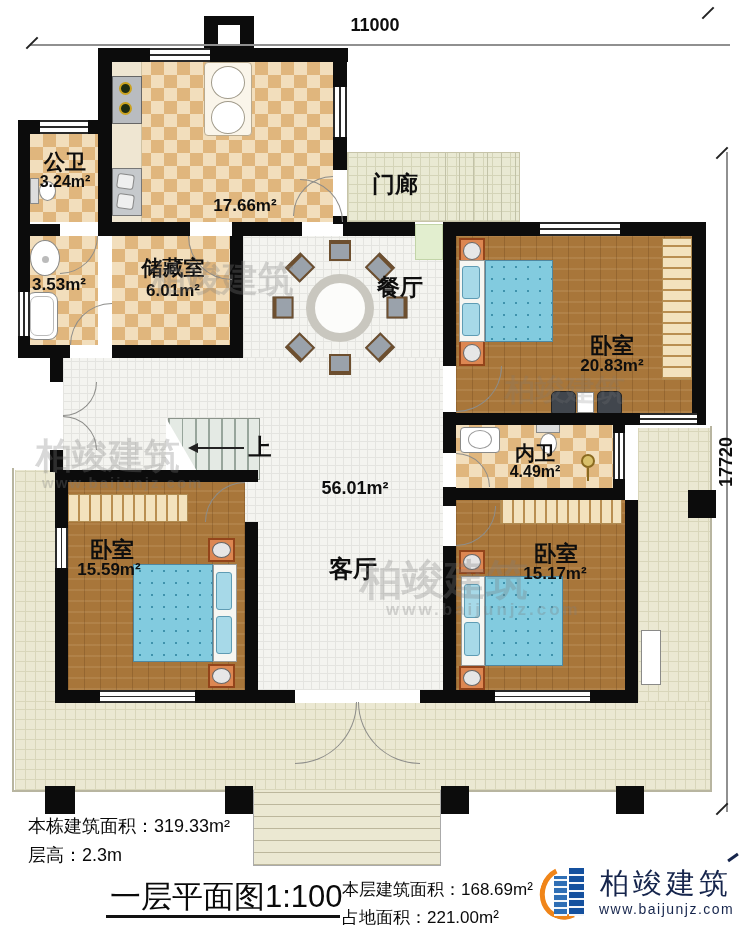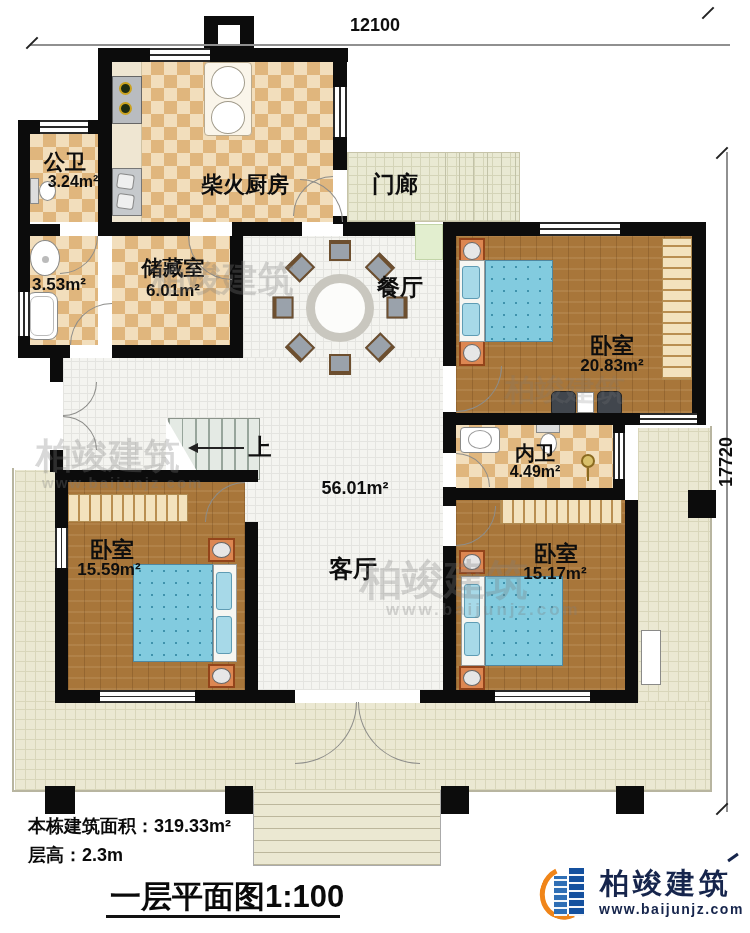--- a/index.html
+++ b/index.html
@@ -66,21 +66,21 @@
   .stairs {
     position:absolute; background:#e4eae4; border:1.5px solid #8a938a;
     background-image: repeating-linear-gradient(90deg,#97a59b 0 1.5px, transparent 1.5px 13px);
   }
   .fix { position:absolute; background:#fff; border:1.5px solid #8a8a88; }
   .dchair { position:absolute; width:22px; height:21px; background:#9aa2ab; border:2px solid #6d4f2f; border-top-width:4px; }
   .bchair { position:absolute; background:#41464d; border:1.5px solid #222; border-radius:5px 5px 2px 2px; }
   .wm { position:absolute; font-weight:bold; color:rgba(125,125,125,.30); white-space:nowrap; }
   .tick { position:absolute; width:16px; height:2px; background:#222; transform:rotate(-45deg); }
   .dimline { position:absolute; background:#909090; }
-  .tb { position:absolute; font-weight:bold; color:#0a0a0a; white-space:nowrap; }
+  .tb { position:absolute; font-weight:normal; color:#0a0a0a; white-space:nowrap; }
 </style>
 </head>
 <body>
 
 <div class="plan">
 
   <div class="veranda" style="left:15px;top:470px;width:43px;height:232px"></div>
   <div class="veranda" style="left:15px;top:702px;width:695px;height:88px"></div>
   <div class="veranda" style="left:638px;top:428px;width:72px;height:274px"></div>
   <div class="oline" style="left:12px;top:468px;width:2px;height:324px"></div>
@@ -253,23 +253,23 @@
   <div class="arc arc-tl" style="left:293px;top:176px;width:40px;height:40px"></div>
   <div class="arc arc-br" style="left:63px;top:382px;width:34px;height:34px"></div>
   <div class="arc arc-tr" style="left:63px;top:416px;width:34px;height:34px"></div>
   <div class="arc arc-br" style="left:456px;top:366px;width:46px;height:46px"></div>
   <div class="arc arc-tr" style="left:456px;top:453px;width:34px;height:34px"></div>
   <div class="arc arc-br" style="left:456px;top:506px;width:40px;height:40px"></div>
   <div class="arc arc-tl" style="left:205px;top:482px;width:40px;height:40px"></div>
   <div class="arc arc-br" style="left:295px;top:702px;width:62px;height:62px"></div>
   <div class="arc arc-bl" style="left:358px;top:702px;width:62px;height:62px"></div>
 
-  <div class="lbl" style="left:165px;top:173px;width:160px;font-size:22px">柴火厨房</div>
+  <div class="lbl" style="left:165px;top:197px;width:160px;font-size:17px">17.66m²</div>
   <div class="lbl" style="left:20px;top:150px;width:90px;font-size:21px">公卫</div>
-  <div class="lbl" style="left:28px;top:173px;width:90px;font-size:16px">3.24m²</div>
+  <div class="lbl" style="left:20px;top:173px;width:90px;font-size:16px">3.24m²</div>
   <div class="lbl" style="left:14px;top:276px;width:90px;font-size:17px">3.53m²</div>
   <div class="lbl" style="left:114px;top:256px;width:118px;font-size:21px">储藏室</div>
   <div class="lbl" style="left:114px;top:282px;width:118px;font-size:17px">6.01m²</div>
   <div class="lbl" style="left:355px;top:172px;width:80px;font-size:23px">门廊</div>
   <div class="lbl" style="left:360px;top:275px;width:80px;font-size:23px">餐厅</div>
   <div class="lbl" style="left:572px;top:334px;width:80px;font-size:22px">卧室</div>
   <div class="lbl" style="left:570px;top:357px;width:84px;font-size:17px">20.83m²</div>
   <div class="lbl" style="left:500px;top:442px;width:70px;font-size:20px">内卫</div>
   <div class="lbl" style="left:498px;top:463px;width:74px;font-size:16px">4.49m²</div>
   <div class="lbl" style="left:310px;top:479px;width:90px;font-size:18px">56.01m²</div>
@@ -283,36 +283,42 @@
   <div class="wm" style="left:150px;top:255px;font-size:36px">柏竣建筑</div>
   <div class="wm" style="left:36px;top:432px;font-size:36px">柏竣建筑</div>
   <div class="wm" style="left:42px;top:474px;font-size:15px;letter-spacing:2px">www.baijunjz.com</div>
   <div class="wm" style="left:360px;top:552px;font-size:42px">柏竣建筑</div>
   <div class="wm" style="left:386px;top:600px;font-size:17px;letter-spacing:3px">www.baijunjz.com</div>
   <div class="wm" style="left:505px;top:370px;font-size:30px;color:rgba(125,125,125,.22)">柏竣建筑</div>
 
   <div class="dimline" style="left:30px;top:44px;width:700px;height:1.5px"></div>
   <div class="tick" style="left:24px;top:42px"></div>
   <div class="tick" style="left:700px;top:12px"></div>
-  <div class="lbl" style="left:325px;top:16px;width:100px;font-size:18px">12100</div>
+  <div class="lbl" style="left:325px;top:16px;width:100px;font-size:18px">11000</div>
   <div class="dimline" style="left:726px;top:152px;width:1.5px;height:660px"></div>
   <div class="tick" style="left:714px;top:152px"></div>
   <div class="tick" style="left:714px;top:808px"></div>
   <div class="lbl" style="left:697px;top:452px;width:60px;font-size:18px;transform:rotate(-90deg)">17720</div>
 
   <div class="tb" style="left:28px;top:814px;font-size:18px">
     <span>本栋建筑面积：</span><span>319.33m²</span>
   </div>
   <div class="tb" style="left:28px;top:843px;font-size:18px">
     <span>层高：</span><span>2.3m</span>
   </div>
   <div class="tb" style="left:110px;top:876px;font-size:31px">
     <span>一层平面图</span><span>1:100</span>
   </div>
   <div class="a" style="left:106px;top:915px;width:234px;height:3px;background:#111"></div>
+  <div class="tb" style="left:342px;top:878px;font-size:17px">
+    <span>本层建筑面积：</span><span>168.69m²</span>
+  </div>
+  <div class="tb" style="left:342px;top:906px;font-size:17px">
+    <span>占地面积：</span><span>221.00m²</span>
+  </div>
 
   <div class="a" style="left:540px;top:860px;width:55px;height:64px">
     <div class="a" style="left:0;top:6px;width:50px;height:54px;border-radius:50%;border:5px solid transparent;border-left-color:#f08519;border-bottom-color:#f08519;transform:rotate(20deg)"></div>
     <div class="a" style="left:14px;top:16px;width:13px;height:40px;background:#2f6fb5;background-image:repeating-linear-gradient(0deg,rgba(255,255,255,.95) 0 2px,transparent 2px 7px)"></div>
     <div class="a" style="left:29px;top:8px;width:15px;height:48px;background:#14509e;background-image:repeating-linear-gradient(0deg,rgba(255,255,255,.95) 0 2px,transparent 2px 8px)"></div>
   </div>
   <div class="tb" style="left:600px;top:864px;font-size:29px;letter-spacing:4px;color:#16254c">柏竣建筑</div>
   <div class="tb" style="left:599px;top:901px;font-size:14px;letter-spacing:1.5px;color:#16254c">www.baijunjz.com</div>
   <div class="a" style="left:727px;top:856px;width:12px;height:3px;background:#16254c;transform:rotate(-35deg)"></div>
 

